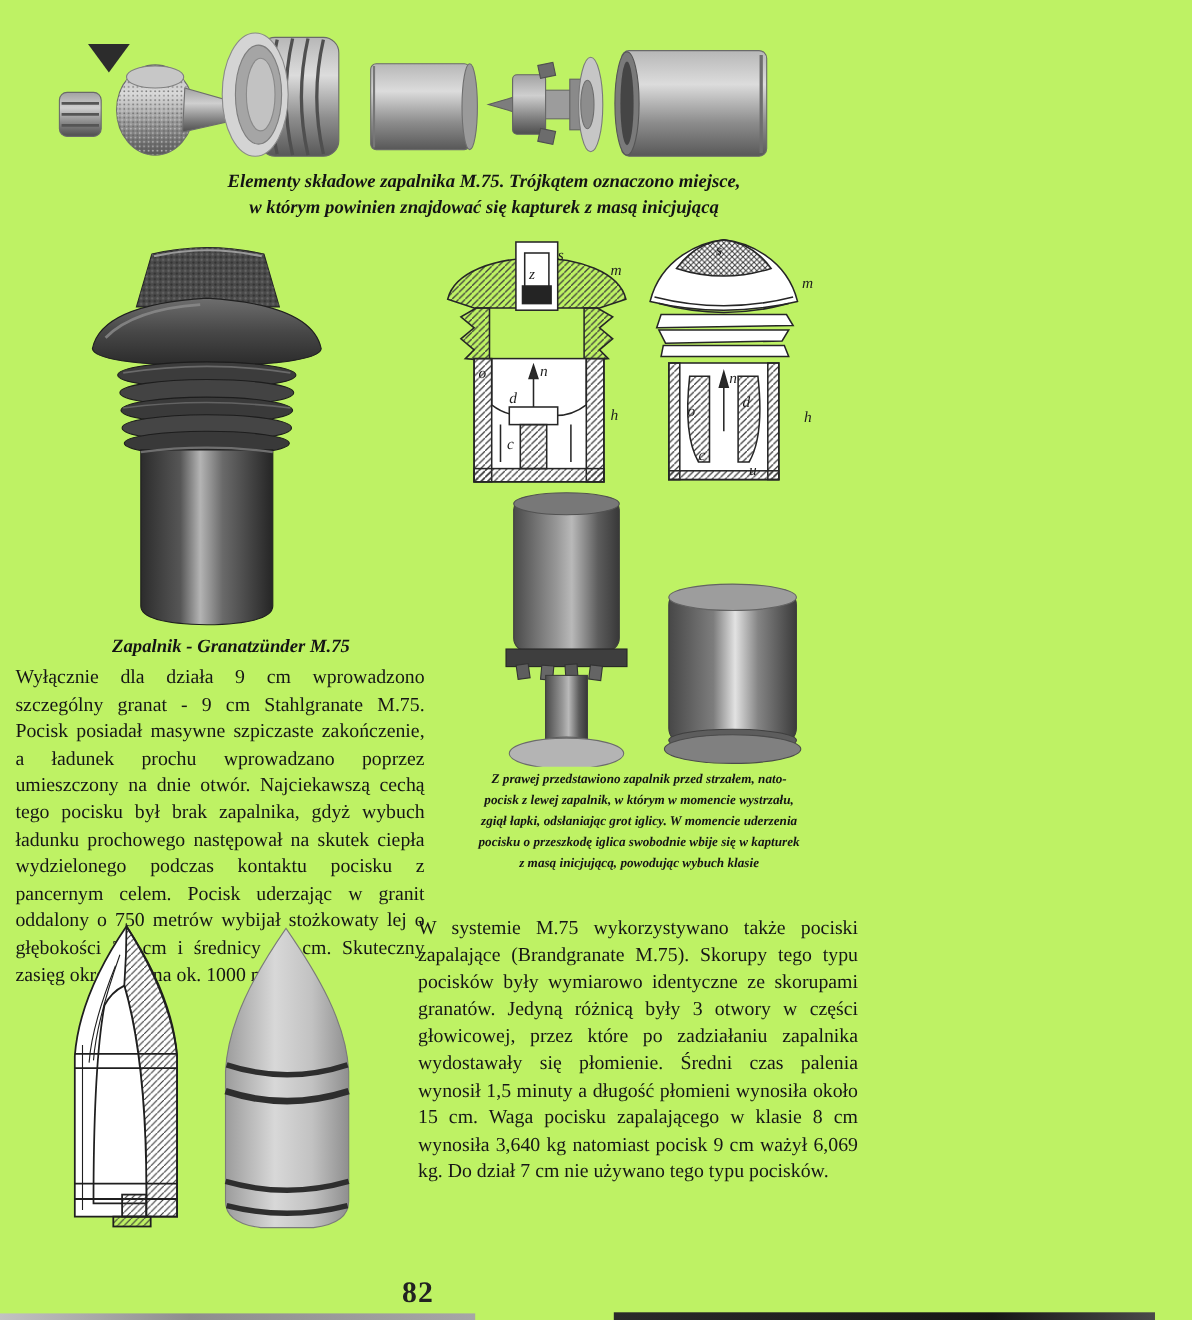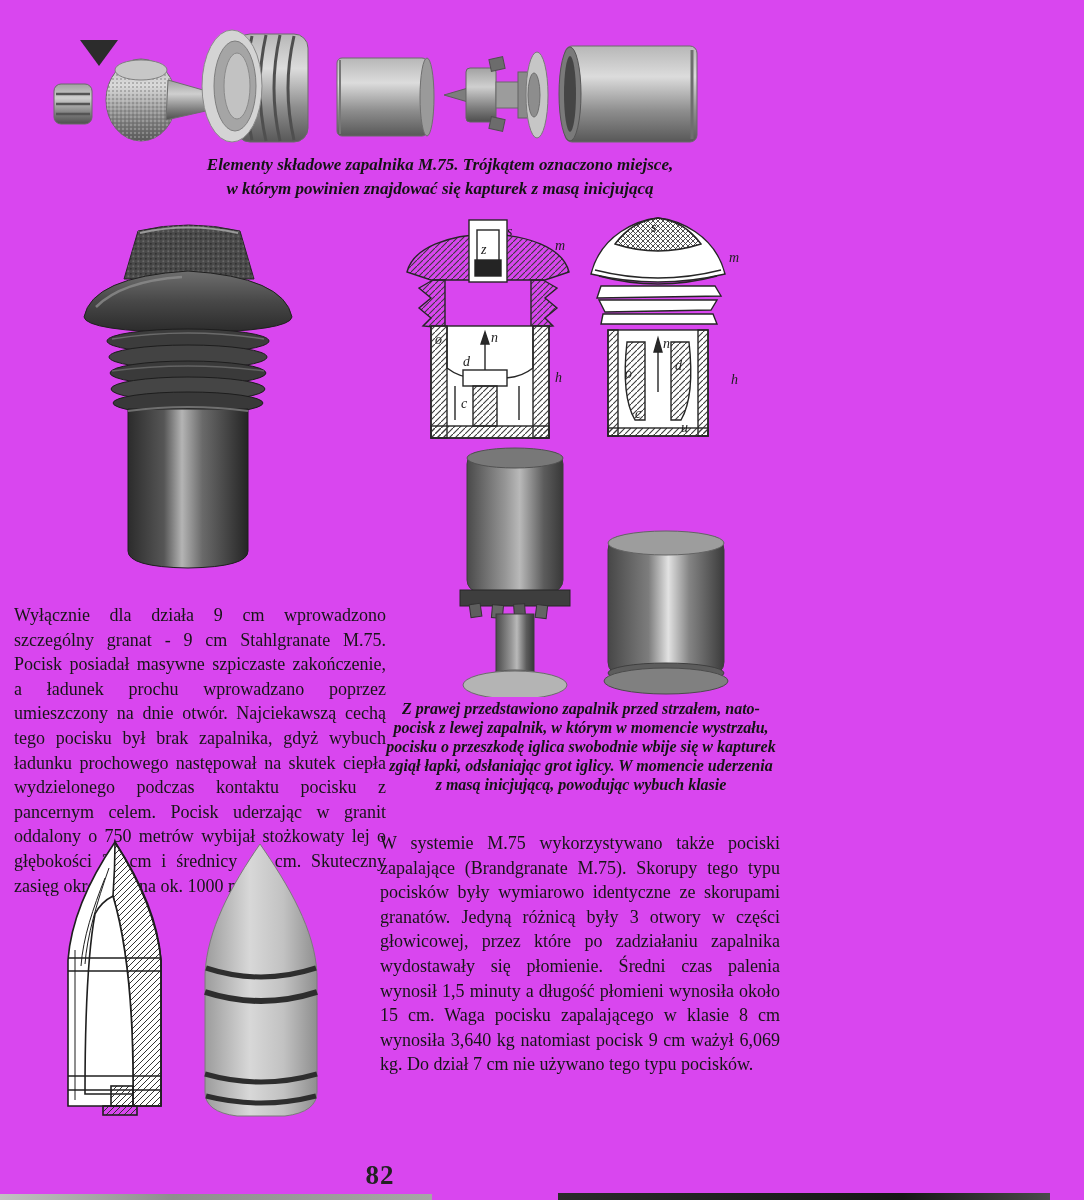--- a/index.html
+++ b/index.html
@@ -1,28 +1,28 @@
 <!DOCTYPE html>
 <html><head>
 <meta charset="utf-8">
 <style>
   html,body{margin:0;padding:0;background:#e8e8e8;}
   .page{
-    position:relative;width:1084px;height:1200px;background:#d946ef;
+    position:relative;width:1084px;height:1200px;background:#bef264;
     font-family:"Liberation Serif",serif;color:#1a1a1a;overflow:hidden;
     margin:0 auto;
   }
   .abs{position:absolute;}
   .caption{
     font-style:italic;font-weight:bold;text-align:center;
     font-size:17px;line-height:24px;color:#141414;
   }
   .caption-sm{
     font-style:italic;font-weight:bold;text-align:center;
-    font-size:16px;line-height:19px;color:#141414;
+    font-size:12px;line-height:19px;color:#141414;
   }
   .bodytext{
     font-size:18px;line-height:24.6px;text-align:justify;color:#161616;
   }
   .pagenum{
     font-weight:bold;font-size:27px;letter-spacing:1px;text-align:center;color:#222;
   }
   .strip{position:absolute;bottom:0;}
   svg{display:block;}
   svg text{font-family:"Liberation Serif",serif;font-style:italic;}
@@ -146,20 +146,23 @@
       <ellipse cx="126" cy="188" rx="75" ry="11" fill="#393939" stroke="#1d1d1d"></ellipse>
       <path d="M50,124 Q126,112 202,124" fill="none" stroke="#7e7e7e" stroke-width="1.6" opacity="0.7"></path>
       <path d="M50,156 Q126,146 202,156" fill="none" stroke="#7e7e7e" stroke-width="1.4" opacity="0.6"></path>
     </g>
     <g>
       <path d="M66,194 L186,194 L186,336 Q186,352 126,353 Q66,352 66,336 Z" fill="url(#fbody)" stroke="#1f1f1f"></path>
       <path d="M66,196 Q126,188 186,196" fill="none" stroke="#6f6f6f" stroke-width="2"></path>
     </g>
   </svg>
 
+  <div class="abs caption" style="left:55px;top:576px;width:310px;">
+    <span>Zapalnik - Granatzünder M.75</span>
+  </div>
 
   <div class="abs bodytext indent" style="left:14px;top:603px;width:372px;">Wyłącznie dla działa 9 cm wprowadzono szczególny granat - 9 cm Stahlgranate M.75. Pocisk posiadał masywne szpiczaste zakończenie, a ładunek prochu wprowadzano poprzez umieszczony na dnie otwór. Najciekawszą cechą tego pocisku był brak zapalnika, gdyż wybuch ładunku prochowego następował na skutek ciepła wydzielonego podczas kontaktu pocisku z pancernym celem. Pocisk uderzając w granit oddalony o 750 metrów wybijał stożkowaty lej o głębokości 26 cm i średnicy 40 cm. Skuteczny zasięg określono na ok. 1000 m.</div>
 
   <svg class="abs" style="left:393px;top:206px;" width="352" height="240" viewBox="0 0 352 240">
     <defs>
       <pattern id="hatch" width="6" height="6" patternUnits="userSpaceOnUse">
         <path d="M0,6 L6,0" stroke="#3a3a3a" stroke-width="1.1"></path>
       </pattern>
       <pattern id="cross" width="5" height="5" patternUnits="userSpaceOnUse">
         <path d="M0,5 L5,0 M0,0 L5,5" stroke="#3a3a3a" stroke-width="0.9"></path>
@@ -259,22 +262,22 @@
       <rect x="196" y="94" width="116" height="140" rx="14" fill="url(#pcylR)" stroke="#3d3d3d"></rect>
       <ellipse cx="254" cy="101" rx="58" ry="12" fill="#9d9d9d" stroke="#646464"></ellipse>
       <ellipse cx="254" cy="231" rx="58" ry="10" fill="#5d5d5d" stroke="#3f3f3f"></ellipse>
       <ellipse cx="254" cy="239" rx="62" ry="13" fill="#808080" stroke="#4b4b4b"></ellipse>
     </g>
   </svg>
 
   <div class="abs caption-sm" style="left:383px;top:699px;width:396px;">
     <div>Z prawej przedstawiono zapalnik przed strzałem, nato-</div>
     <div>pocisk z lewej zapalnik, w którym w momencie wystrzału,</div>
+    <div>zgiął łapki, odsłaniając grot iglicy. W momencie uderzenia</div>
     <div>pocisku o przeszkodę iglica swobodnie wbije się w kapturek</div>
-    <div>zgiął łapki, odsłaniając grot iglicy. W momencie uderzenia</div>
     <div>z masą inicjującą, powodując wybuch klasie</div>
   </div>
 
   <div class="abs bodytext indent" style="left:380px;top:831px;width:400px;">W systemie M.75 wykorzystywano także pociski zapalające (Brandgranate M.75). Skorupy tego typu pocisków były wymiarowo identyczne ze skorupami granatów. Jedyną różnicą były 3 otwory w części głowicowej, przez które po zadziałaniu zapalnika wydostawały się płomienie. Średni czas palenia wynosił 1,5 minuty a długość płomieni wynosiła około 15 cm. Waga pocisku zapalającego w klasie 8 cm wynosiła 3,640 kg natomiast pocisk 9 cm ważył 6,069 kg. Do dział 7 cm nie używano tego typu pocisków.</div>
 
   <svg class="abs" style="left:35px;top:838px;" width="310" height="292" viewBox="0 0 310 292">
     <defs>
       <pattern id="hatch2" width="6" height="6" patternUnits="userSpaceOnUse">
         <path d="M0,6 L6,0" stroke="#333" stroke-width="1"></path>
       </pattern>

